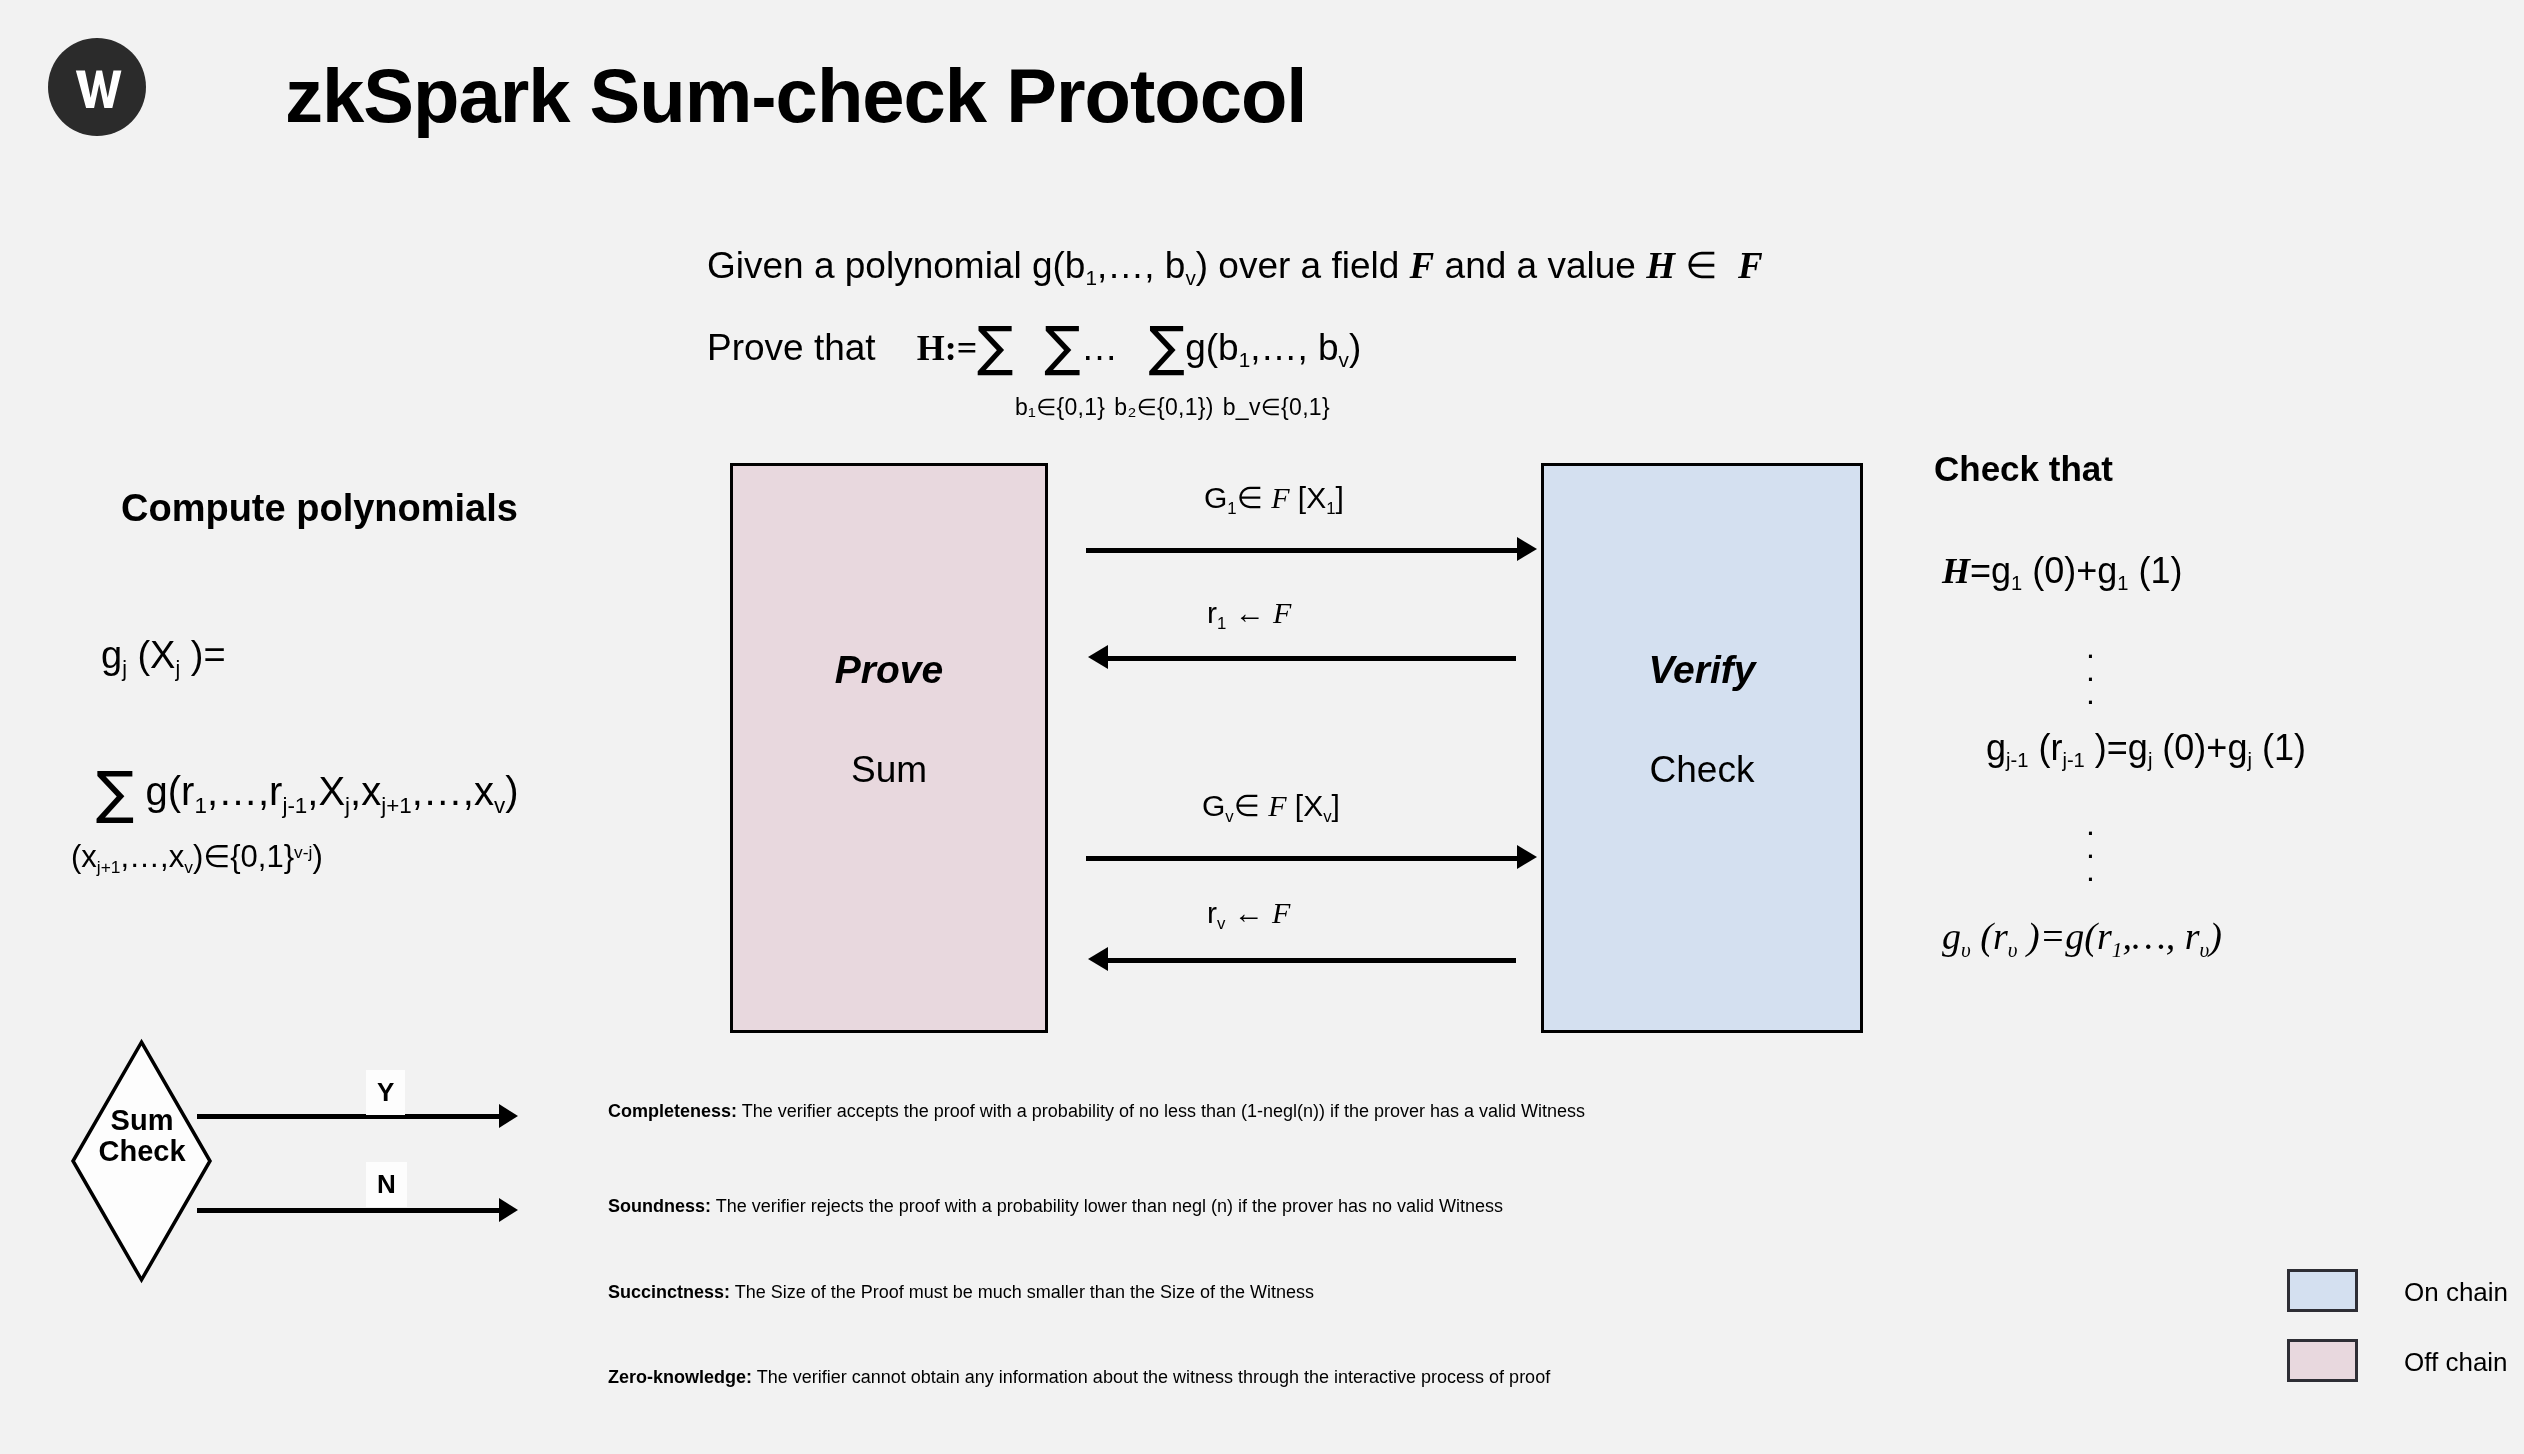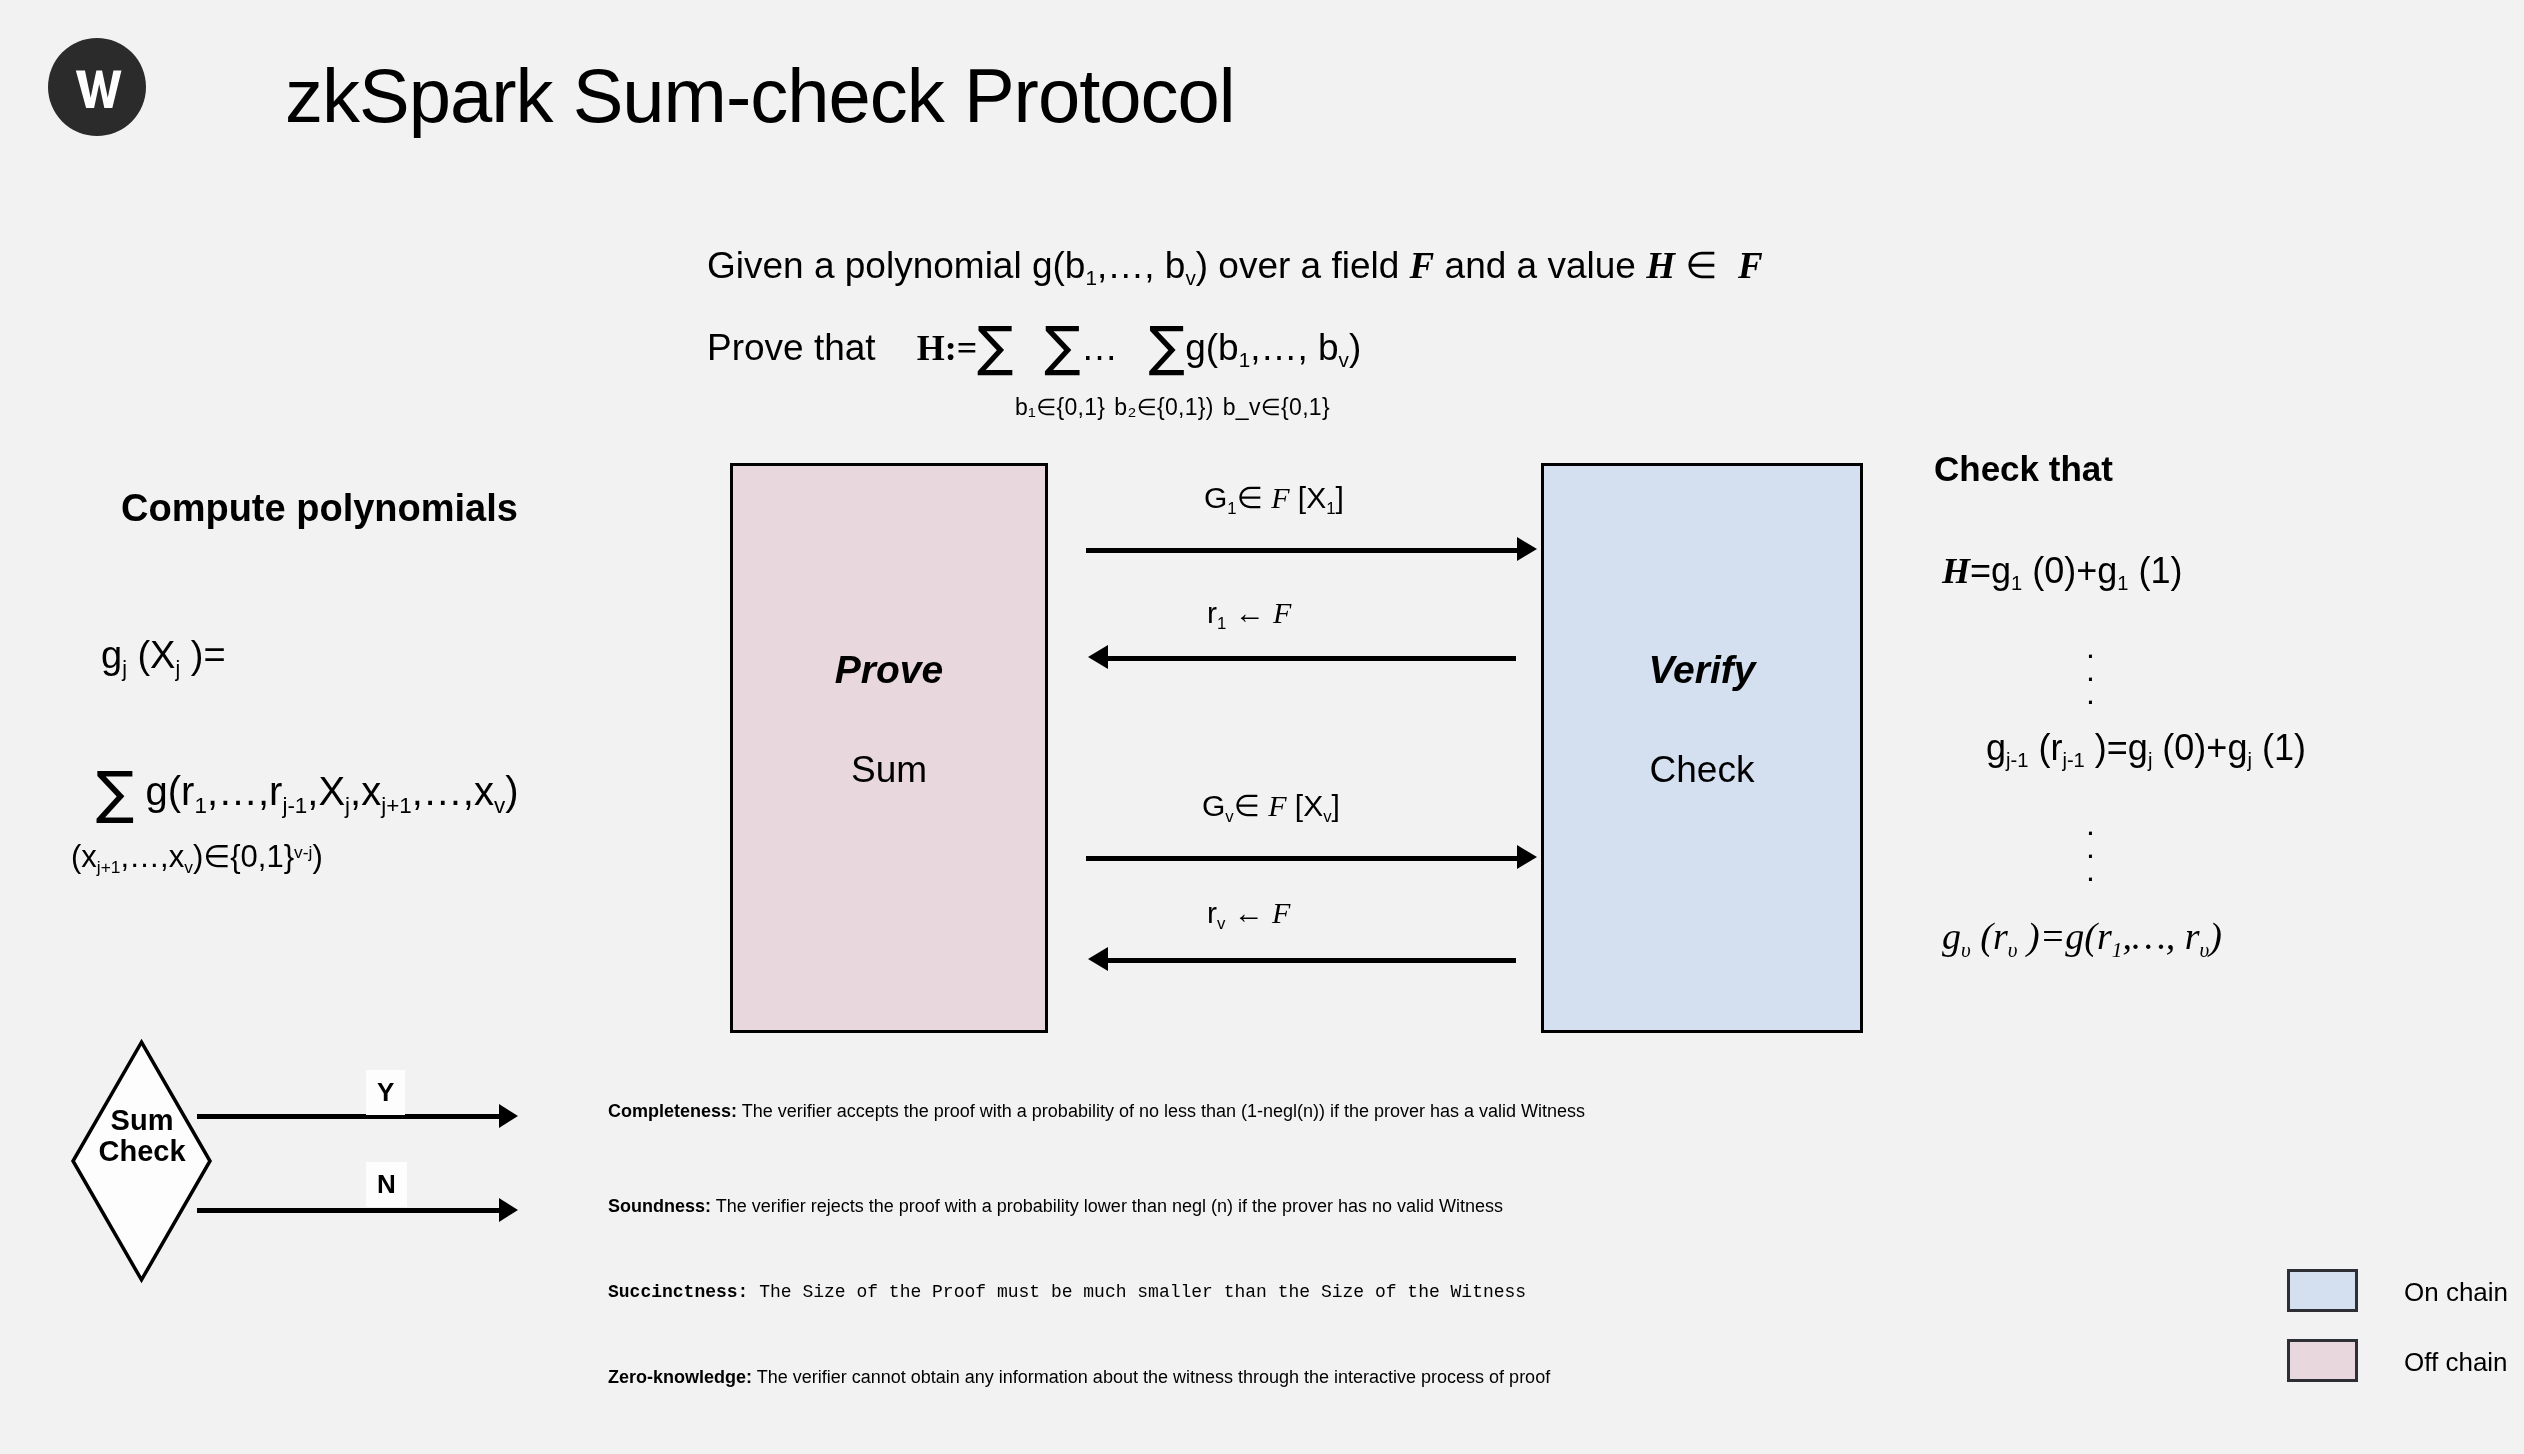--- a/index.html
+++ b/index.html
@@ -14,21 +14,21 @@
   .abs{position:absolute;}
   .serif-bi{font-family:"Liberation Serif", serif;font-weight:bold;font-style:italic;}
   .serif-i{font-family:"Liberation Serif", serif;font-style:italic;}
   sub{font-size:.56em;vertical-align:baseline;position:relative;top:.36em;}
   sup{font-size:.56em;vertical-align:baseline;position:relative;top:-.52em;}
 
   
   #logo{left:48px;top:38px;width:98px;height:98px;border-radius:50%;
         background:#2b2b2b;display:flex;align-items:center;justify-content:center;}
   #logo svg{width:57px;height:57px;}
-  #page-title{left:285px;top:58px;font-size:76px;font-weight:normal;letter-spacing:-1px;
+  #page-title{left:285px;top:58px;font-size:76px;font-weight:bold;letter-spacing:-1px;
               line-height:1;white-space:nowrap;}
 
   
   #stmt-given{left:707px;top:247px;font-size:37px;white-space:nowrap;line-height:1;}
   #stmt-prove{left:707px;top:323px;font-size:37px;white-space:nowrap;line-height:1;}
   #stmt-prove .hdef{font-family:"Liberation Serif",serif;font-weight:bold;font-size:36px;}
   .bigsum{font-size:54px;line-height:.7;position:relative;top:5px;font-family:"DejaVu Sans",sans-serif;}
   #stmt-subs{left:1015px;top:394px;font-size:23px;white-space:nowrap;letter-spacing:0.3px;}
   #stmt-subs span{margin-right:9px;}
 
@@ -184,21 +184,21 @@
 <div class="abs branch-label" style="left:366px;top:1070px;">Y</div>
 <div class="abs branch-arrow" style="left:197px;top:1208px;width:303px;"></div>
 <div class="abs branch-label" style="left:366px;top:1162px;">N</div>
 
 <div class="prop" style="left:608px;top:1101px;">
   <b>Completeness:</b><span> The verifier accepts the proof with a probability of no less than (1-negl(n)) if the prover has a valid Witness</span>
 </div>
 <div class="prop" style="left:608px;top:1196px;">
   <b>Soundness:</b><span> The verifier rejects the proof with a probability lower than negl (n) if the prover has no valid Witness</span>
 </div>
-<div class="prop" style="left:608px;top:1282px;font-family:Liberation Mono, monospace;">
+<div class="prop" style="left:608px;top:1282px;">
   <b>Succinctness:</b><span> The Size of the Proof must be much smaller than the Size of the Witness</span>
 </div>
 <div class="prop" style="left:608px;top:1367px;">
   <b>Zero-knowledge:</b><span> The verifier cannot obtain any information about the witness through the interactive process of proof</span>
 </div>
 
 <div class="legend-sw" style="left:2287px;top:1269px;background:#d4e0f0;"></div>
 <div class="legend-tx" style="left:2404px;top:1277px;">On chain</div>
 <div class="legend-sw" style="left:2287px;top:1339px;background:#e8d8de;"></div>
 <div class="legend-tx" style="left:2404px;top:1347px;">Off chain</div>

